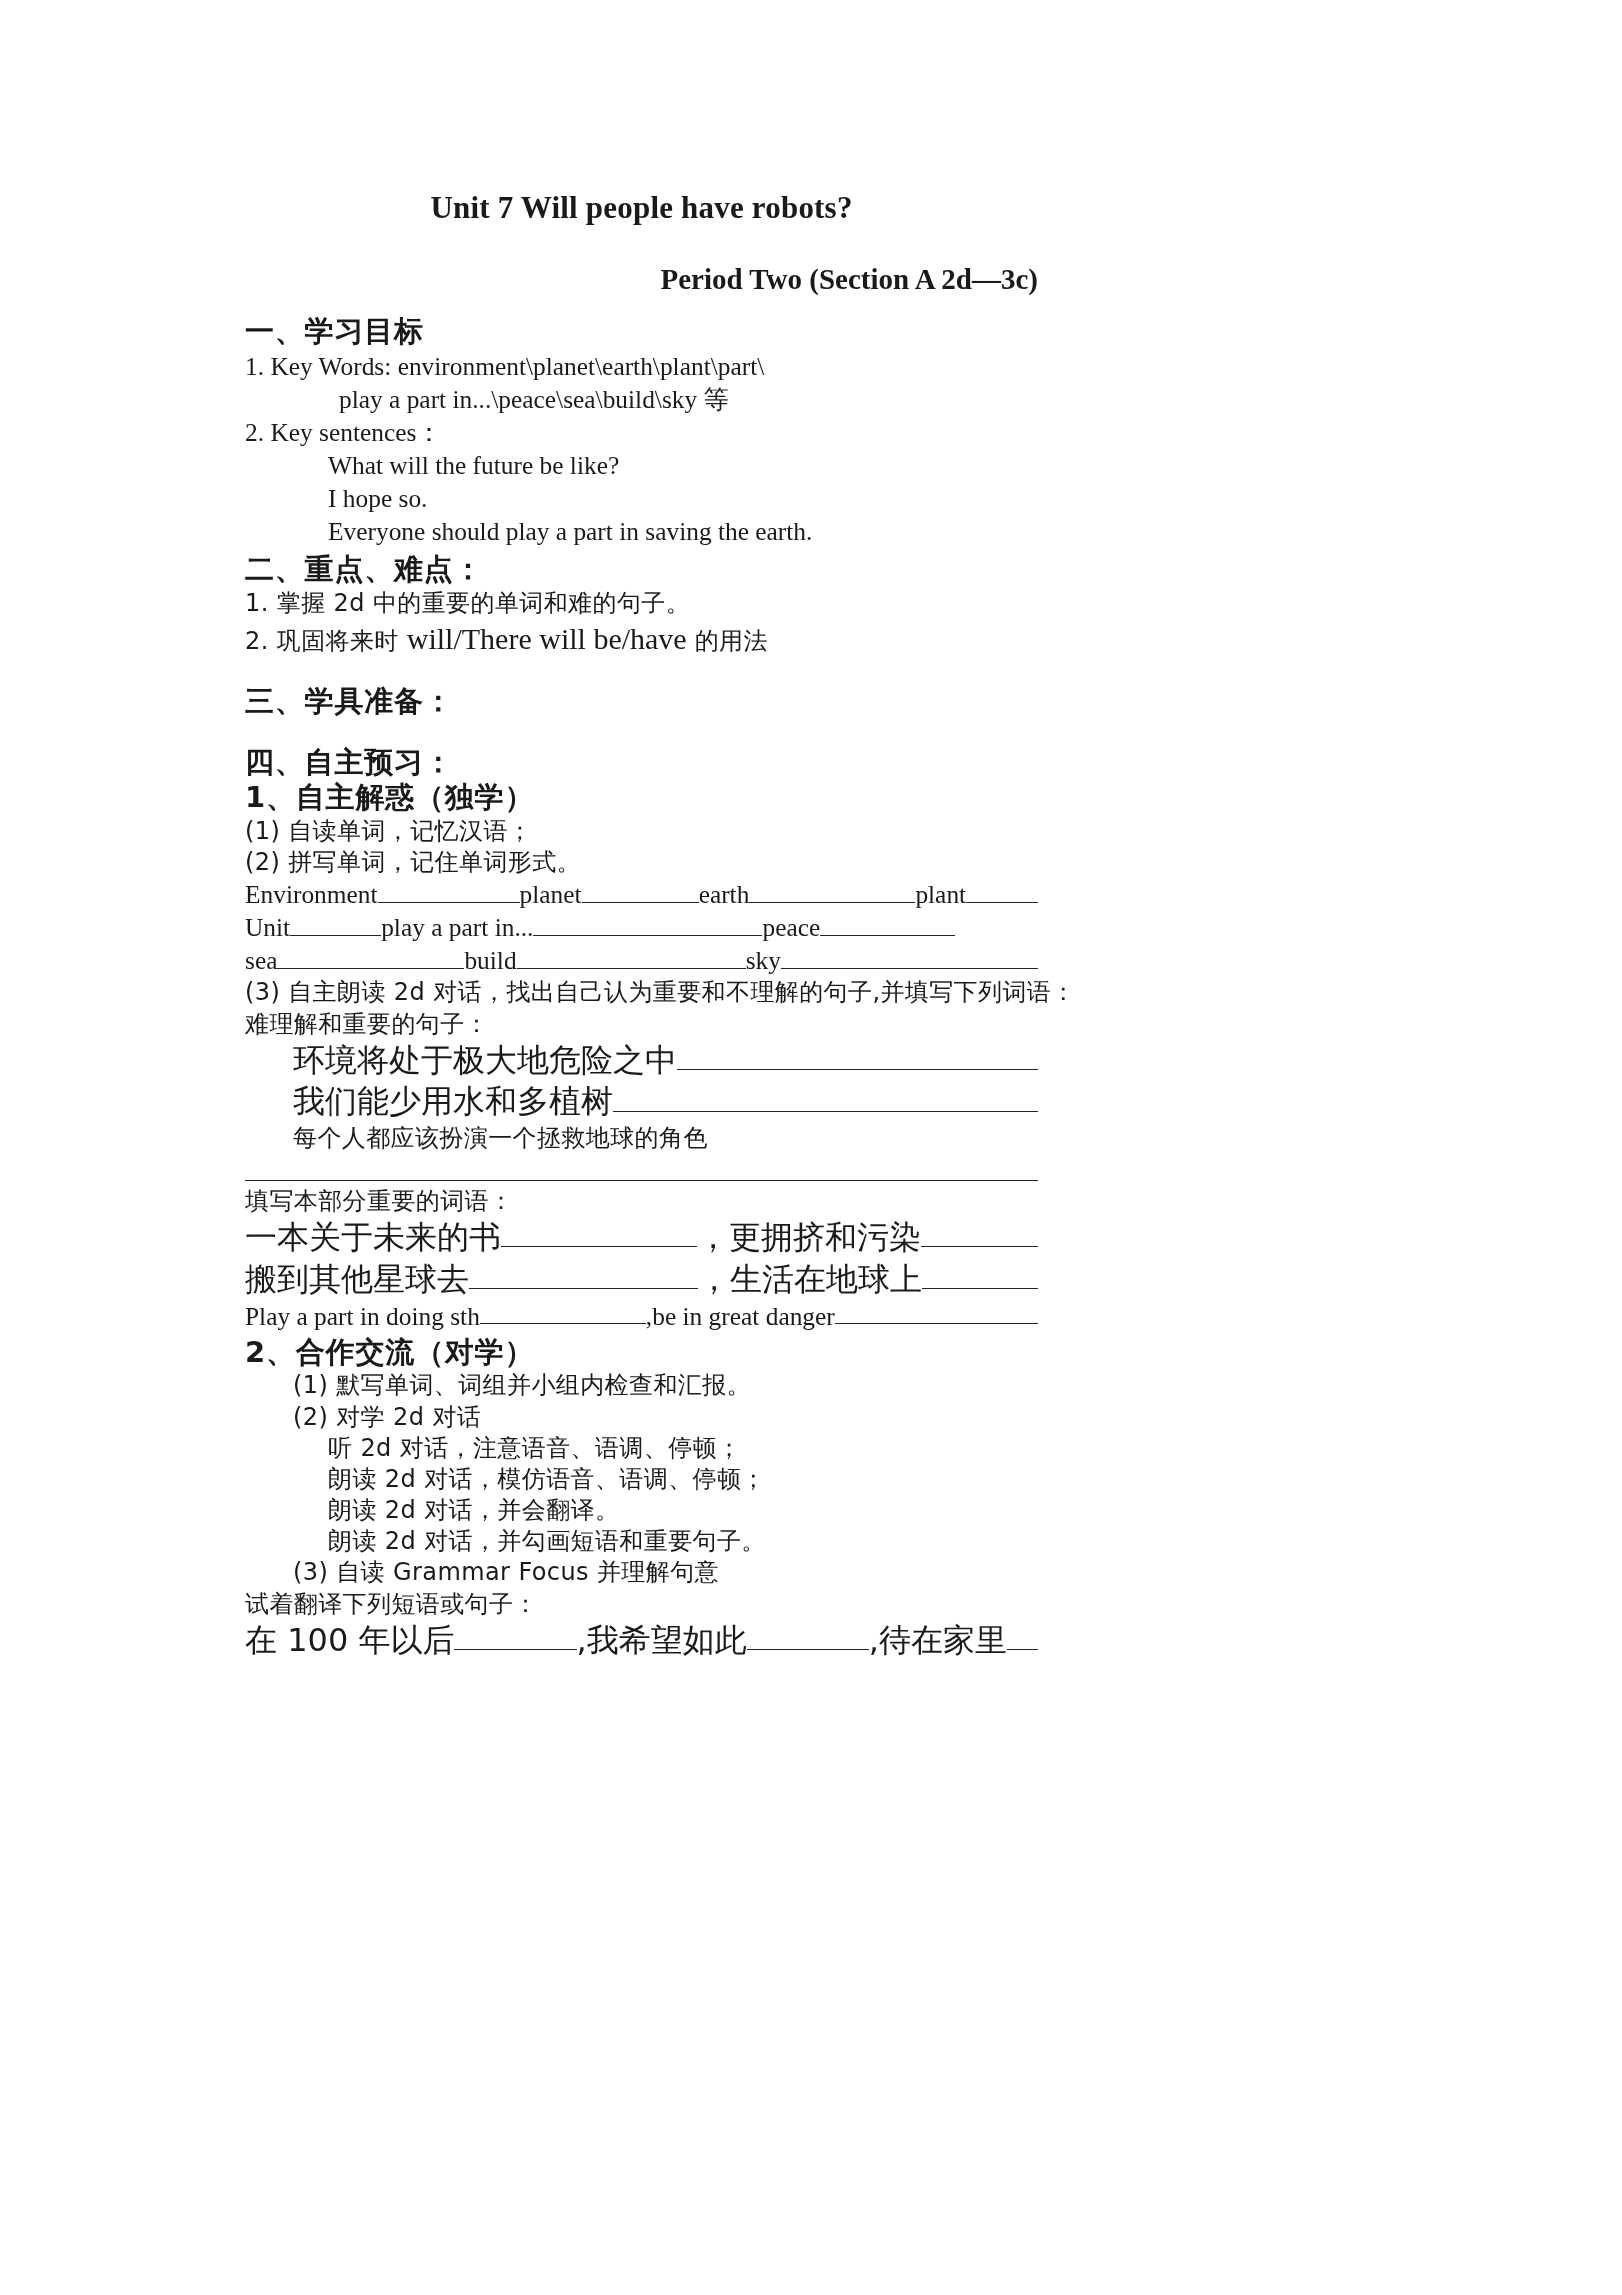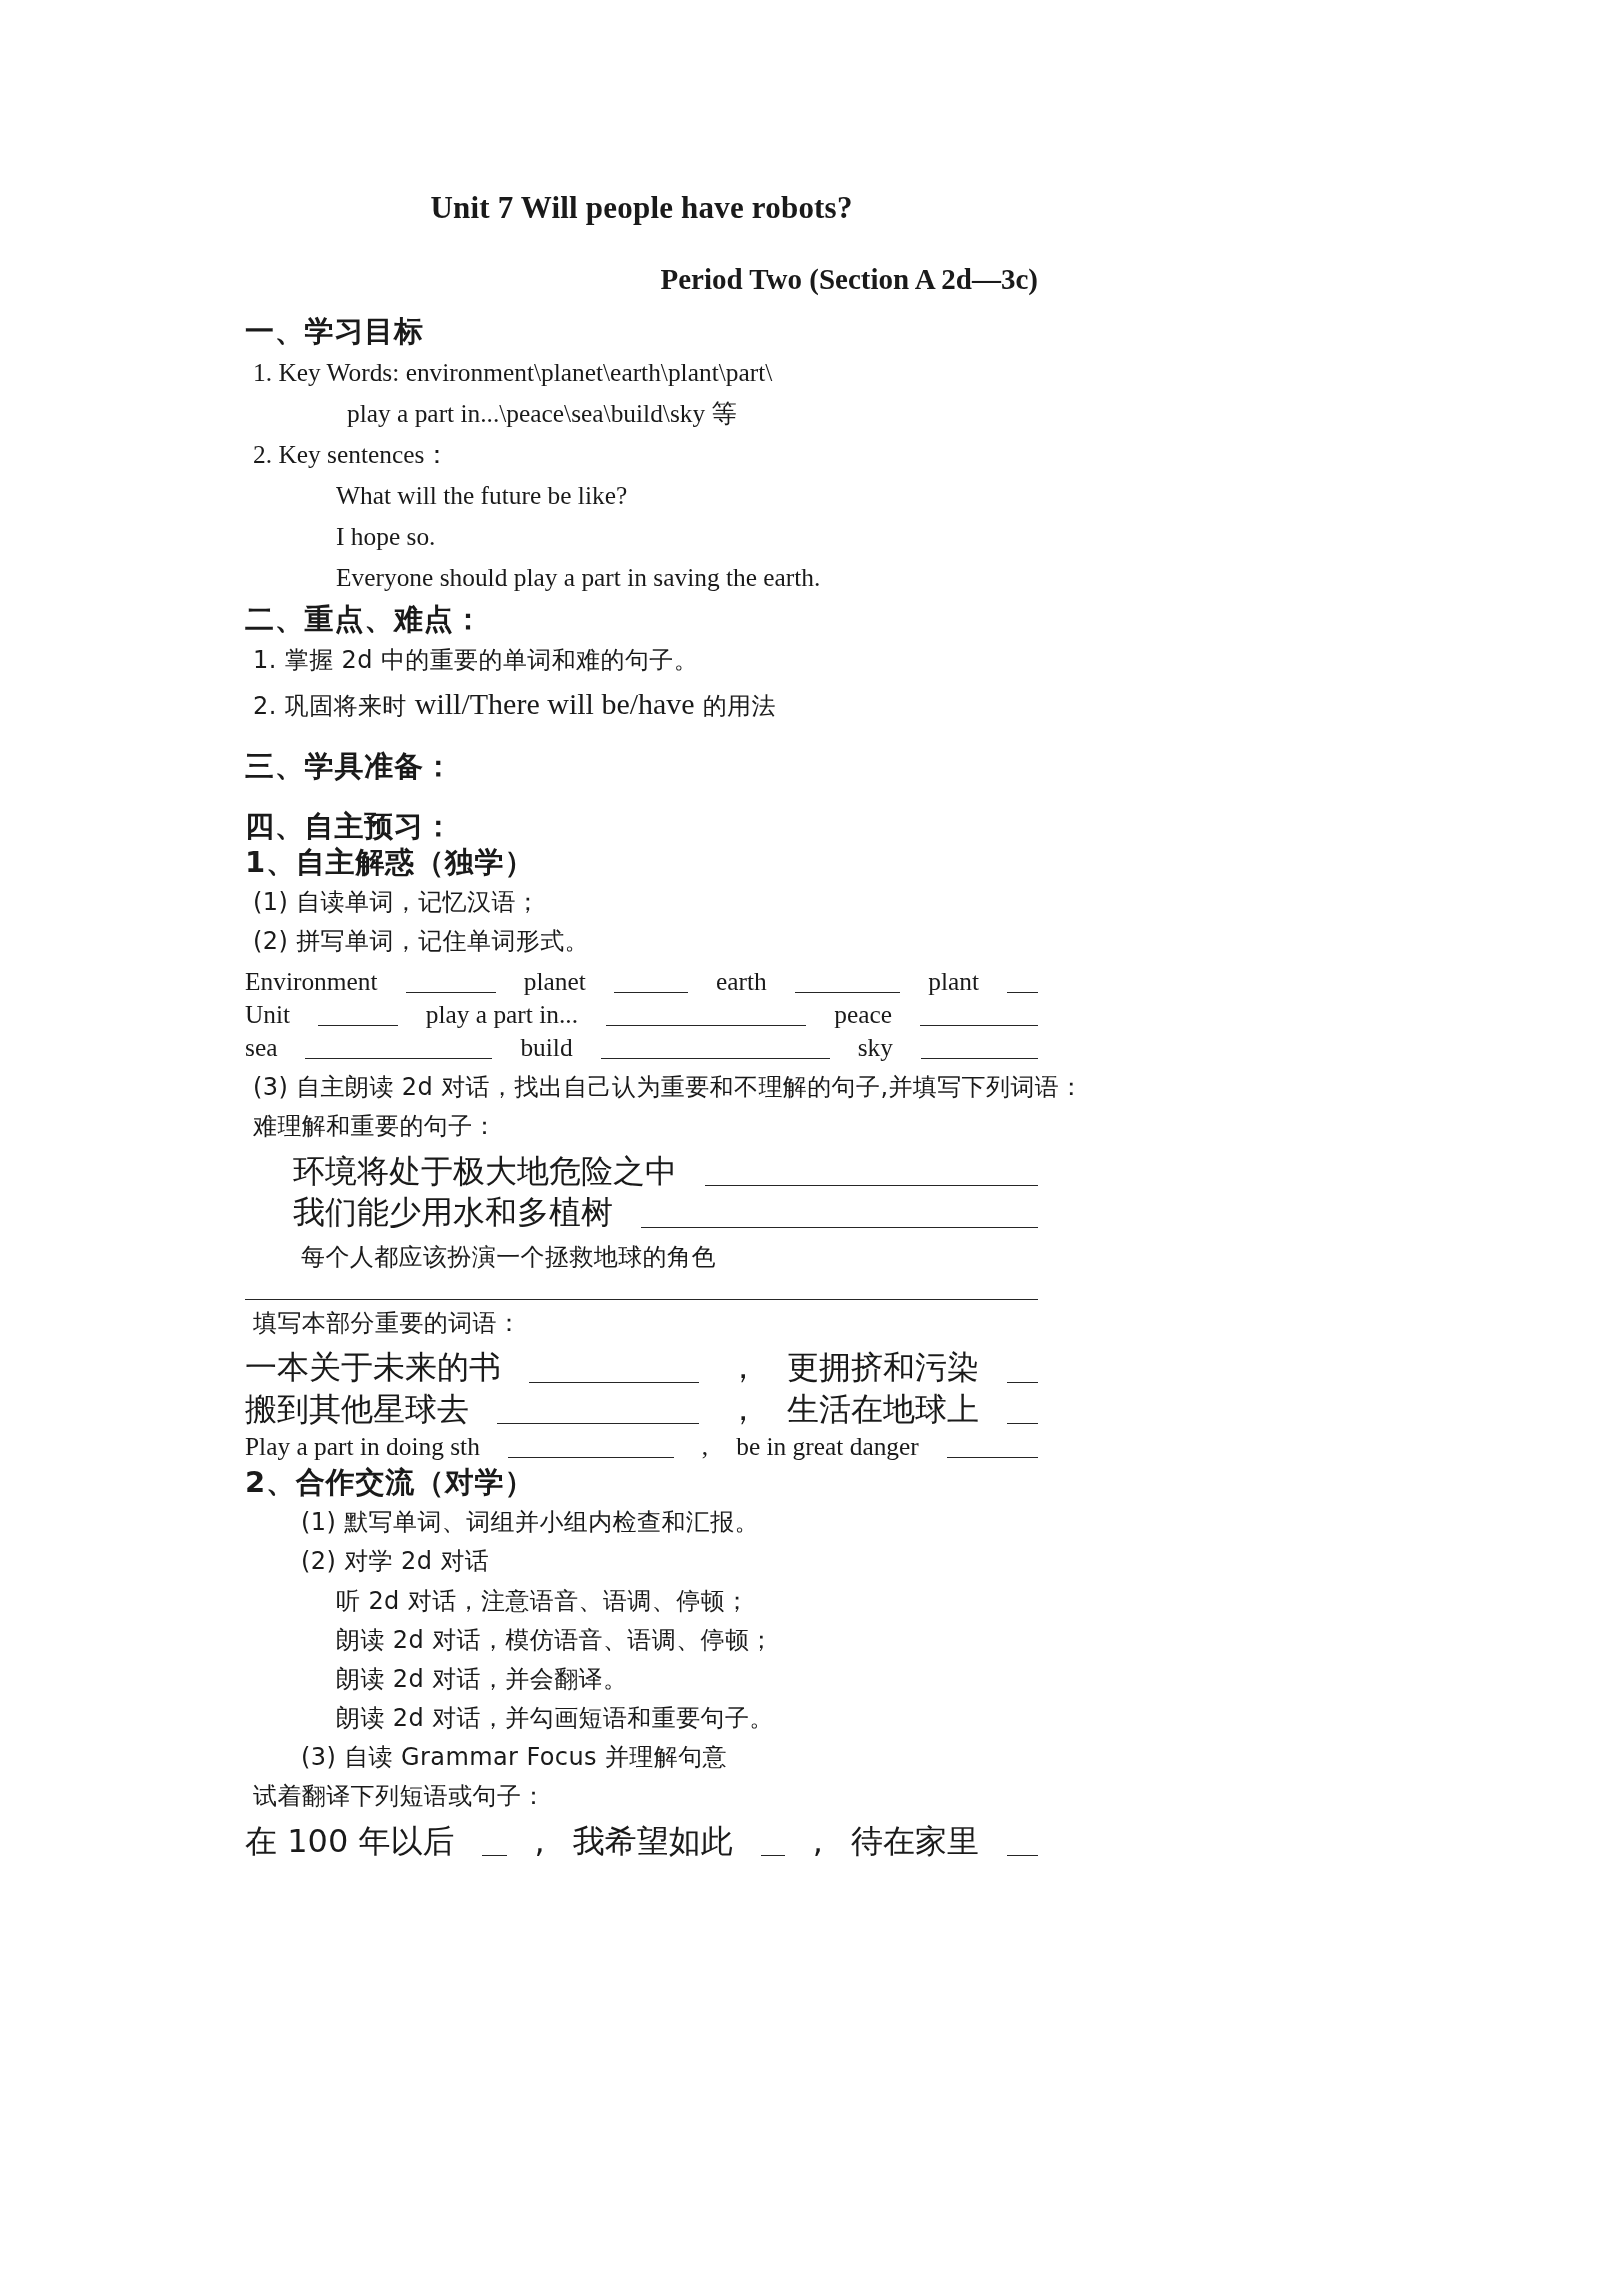--- a/index.html
+++ b/index.html
@@ -49,21 +49,21 @@
     margin: 4.6px 0 1.5px 0;
     letter-spacing: 0.8px;
   }
   .h-cn.tight { margin-top: 1.5px; }
   .h-spaced { margin-top: 26px; }
 
   
   .line {
     font-size: 25.4px;
     line-height: 1.30;
-    margin: 8px;
+    margin: 0;
     white-space: nowrap;
   }
   .line.cn {
     font-family: "DejaVu Sans", "Liberation Sans", sans-serif;
     font-size: 24px;
     letter-spacing: 0.4px;
   }
   .ind1 { padding-left: 94px; }
   .ind2 { padding-left: 48px; }
   .ind3 { padding-left: 83px; }
@@ -93,24 +93,23 @@
 
   .blank-rest {
     display: inline-block;
     border-bottom: 1.5px solid #262626;
     height: 0.92em;
     vertical-align: bottom;
     margin-bottom: 1.5px;
   }
   .fillrow {
     display: flex;
-    align-items: center;
+    align-items: flex-start;
     font-size: 25.4px;
     line-height: 1.30;
-    gap: 28px;
   }
   .fillrow .blank-rest { flex: 1 1 auto; min-width: 31px; }
   .fillrow.cn {
     font-family: "DejaVu Sans", "Liberation Sans", sans-serif;
     font-size: 32px;
   }
   .fillrow .txt { white-space: pre; }
 
   .rule-full {
     border-bottom: 1.5px solid #262626;

